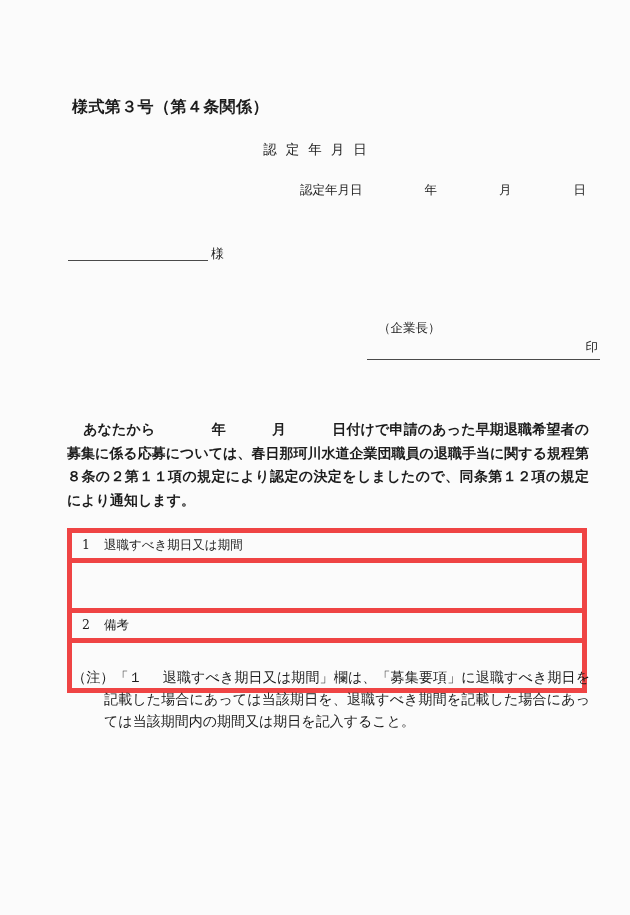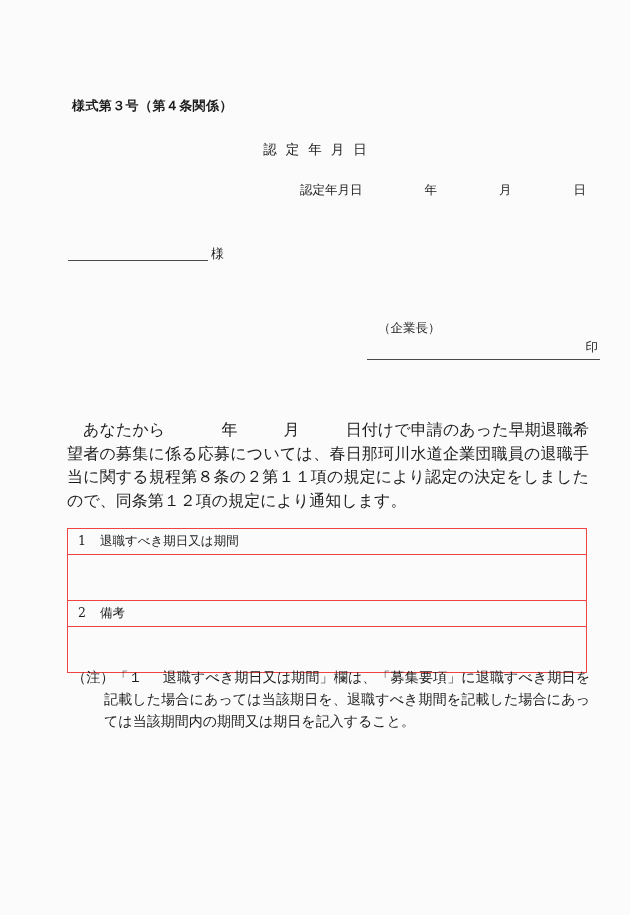--- a/index.html
+++ b/index.html
@@ -19,21 +19,21 @@
   .page {
     position: absolute;
     inset: 0;
   }
 
   
   .form-no {
     position: absolute;
     left: 72px;
     top: 97px;
-    font-size: 13px;
+    font-size: 16px;
     font-weight: bold;
     letter-spacing: 0.4px;
     white-space: nowrap;
   }
 
   
   .doc-title {
     position: absolute;
     left: 0;
     right: 0;
@@ -108,39 +108,40 @@
     border-bottom: 1px solid #4a4a4a;
     height: 5px;
   }
 
   
   .body-text {
     position: absolute;
     left: 67px;
     top: 418px;
     width: 522px;
-    font-size: 16px;
+    font-size: 14px;
     line-height: 23.5px;
     text-align: justify;
+    font-weight: bold;
   }
   .body-text .lead-indent { display: inline-block; width: 16px; }
   .body-text .gap-sm { display: inline-block; width: 56px; }
   .body-text .gap-xs { display: inline-block; width: 46px; }
 
   
   .form-table {
     position: absolute;
     left: 67px;
     top: 528px;
     width: 520px;
     border-collapse: collapse;
     table-layout: fixed;
   }
   .form-table td {
-    border: 1px solid #ef4444;
+    border: 5px solid #ef4444;
     font-size: 12.5px;
     padding: 0;
     vertical-align: middle;
   }
   .form-table td.label-cell {
     height: 25px;
     padding: 0 0 0 10px;
   }
   .form-table td.entry-cell {
     height: 45px;

